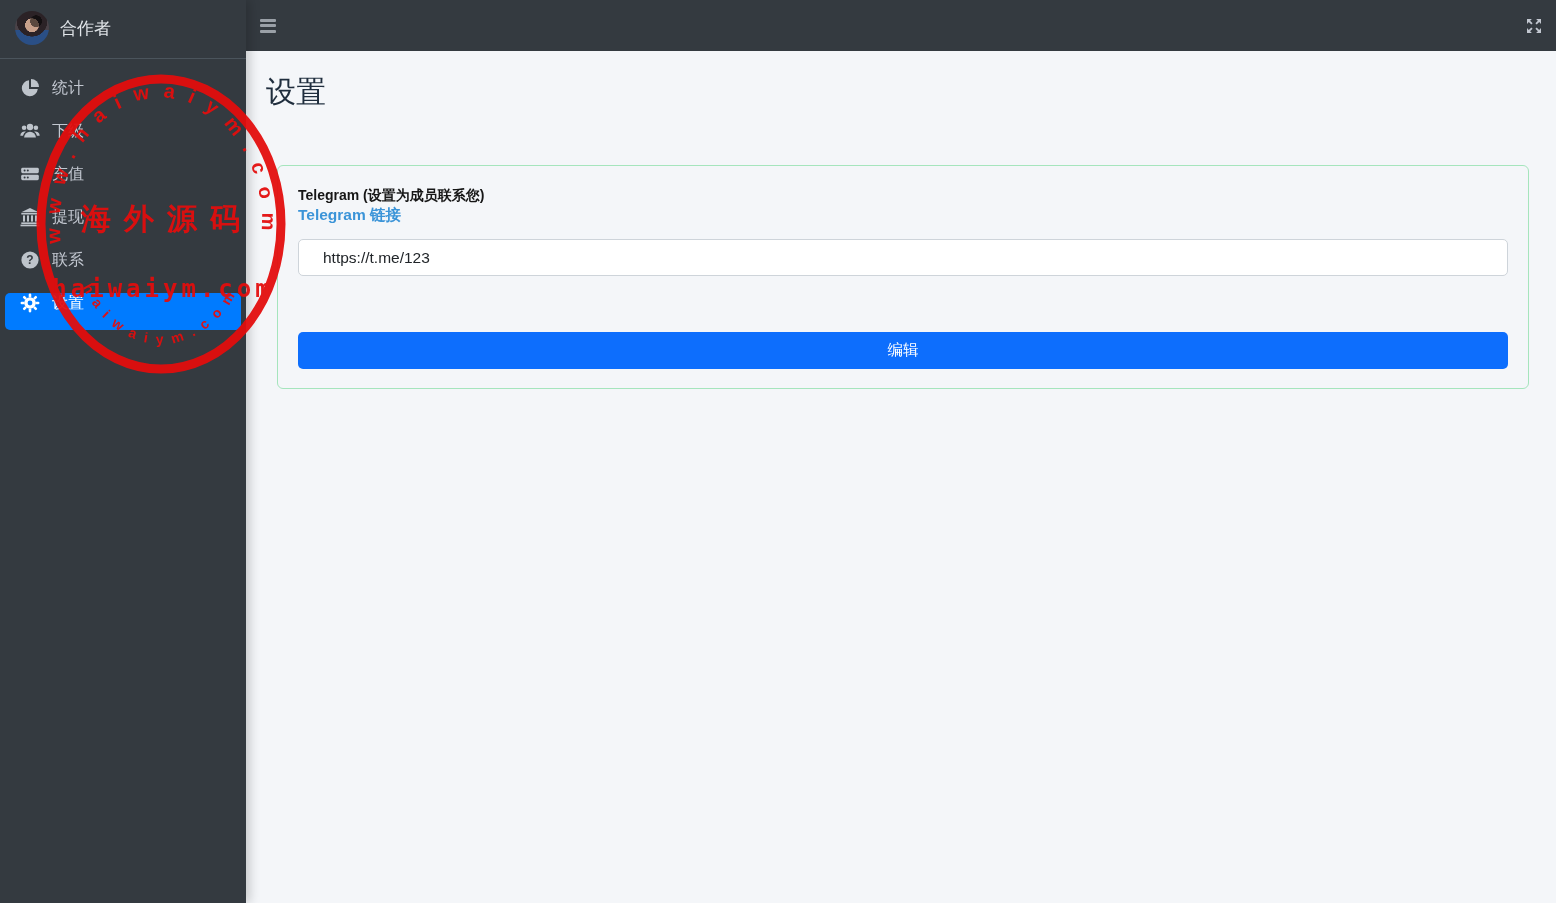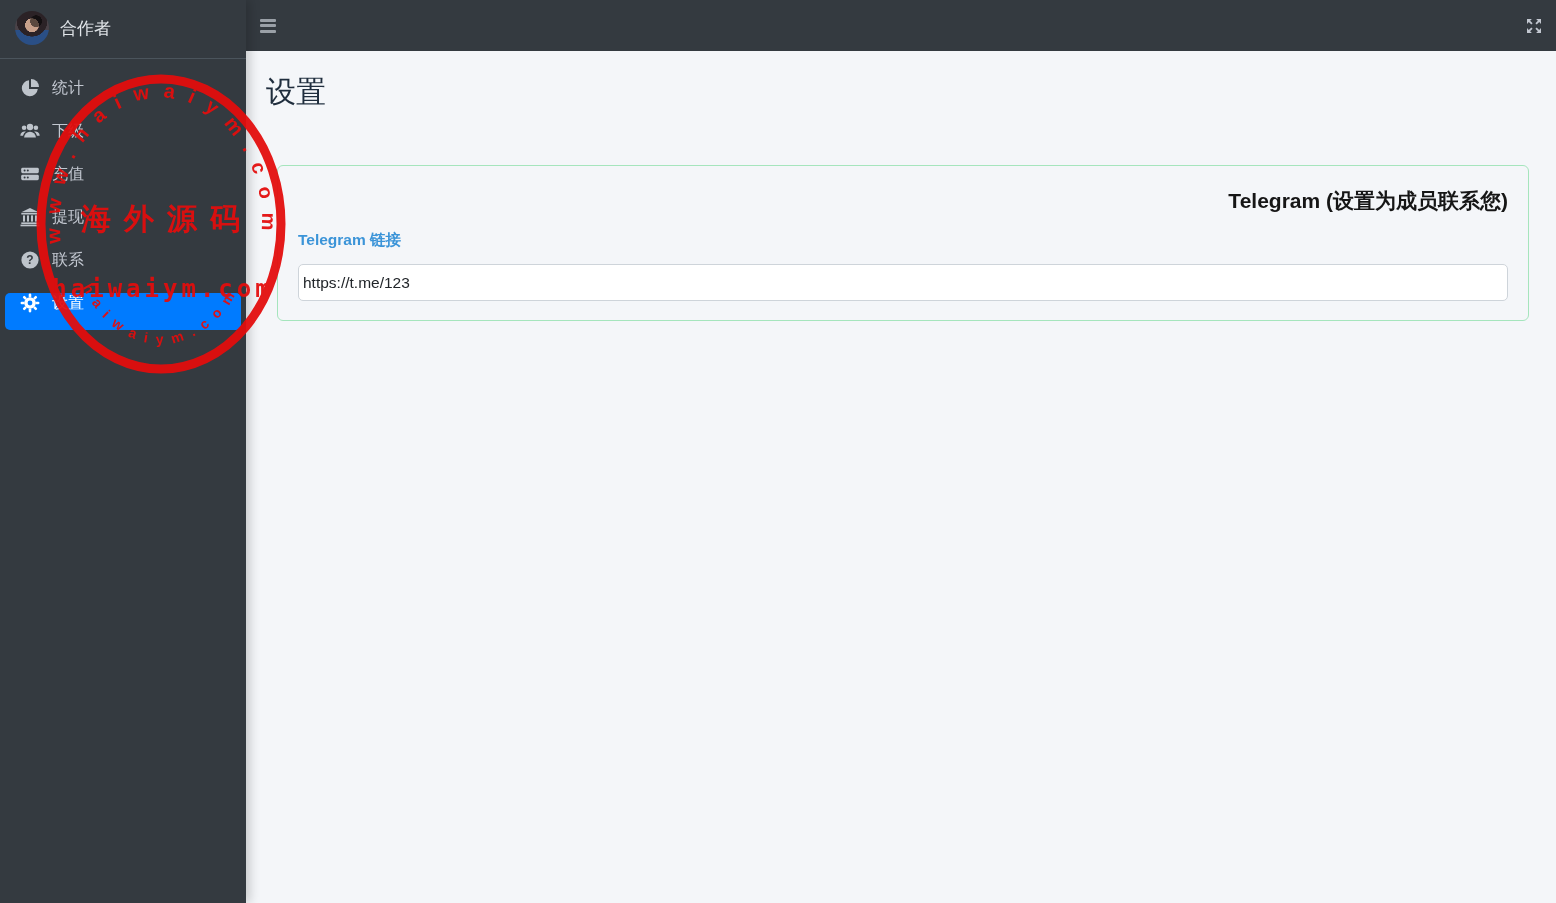--- a/index.html
+++ b/index.html
@@ -73,30 +73,30 @@
   
   .card {
     margin: 52px 27px 0 31px;
     width: 1252px;
     border: 1px solid #a5e5bd;
     border-radius: 6px;
     padding: 21px 20px 19px 20px;
     background: #f4f6f9;
   }
   .card-title {
-    text-align:right; font-weight:700; font-size:21px; color:#161616;
+    text-align:left; font-weight:700; font-size:14px; color:#161616;
   }
   .field-label {
-    display:block; margin-top:15px;
+    display:block; 
     color:#3b94d8; font-weight:700; font-size:15.5px;
   }
   .field-input {
     display:block; width:100%; height:37px; margin-top:13px;
     border:1px solid #ced4da; border-radius:5px;
-    padding:0 4px; font-size:15.5px; color:#212529;
+    padding:0 24px; font-size:15.5px; color:#212529;
     background:#ffffff;
     font-family: "Liberation Sans", "DejaVu Sans", sans-serif;
     outline:none;
   }
   .edit-btn {
     display:block; width:100%; height:37px; margin-top:56px;
     background:#0d6efd; border:none; border-radius:5px;
     color:#ffffff; font-size:15.5px; cursor:pointer;
     font-family: "Liberation Sans", "DejaVu Sans", sans-serif;
   }
@@ -226,20 +226,21 @@
     </div>
   </header>
 
   <main class="content">
     <h1 class="page-title">设置</h1>
 
     <section class="card">
       <div class="card-title">Telegram (设置为成员联系您)</div>
       <label class="field-label">Telegram 链接</label>
       <input class="field-input" type="text" value="https://t.me/123" style="">
+      <button class="edit-btn">编辑</button>
     </section>
   </main>
 </div>
 
 <svg class="watermark" width="340" height="400" viewBox="0 0 340 400">
   <defs>
     <path id="arcTop" d="M 69.5 277.2 A 101 126 0 1 1 252.5 277.2"></path>
     <path id="arcBot" d="M 73 259 A 92 120 0 0 0 249 259"></path>
   </defs>
   <ellipse cx="161" cy="224" rx="120" ry="145" fill="none" stroke="#e40d0d" stroke-width="9"></ellipse>

